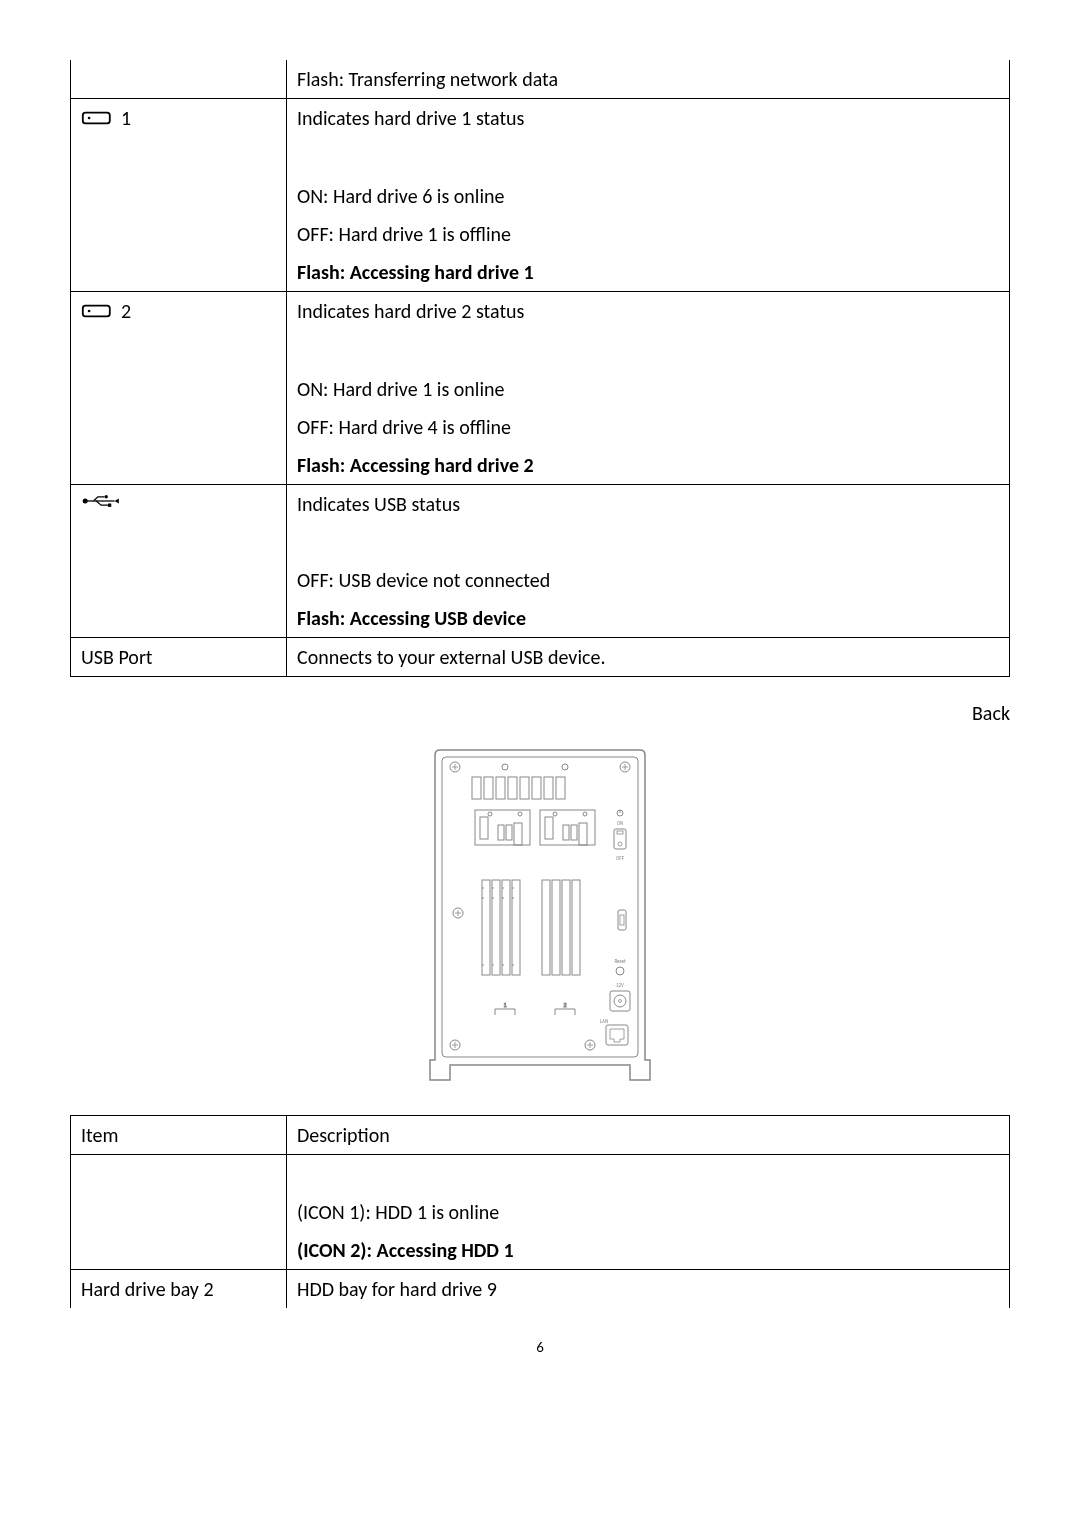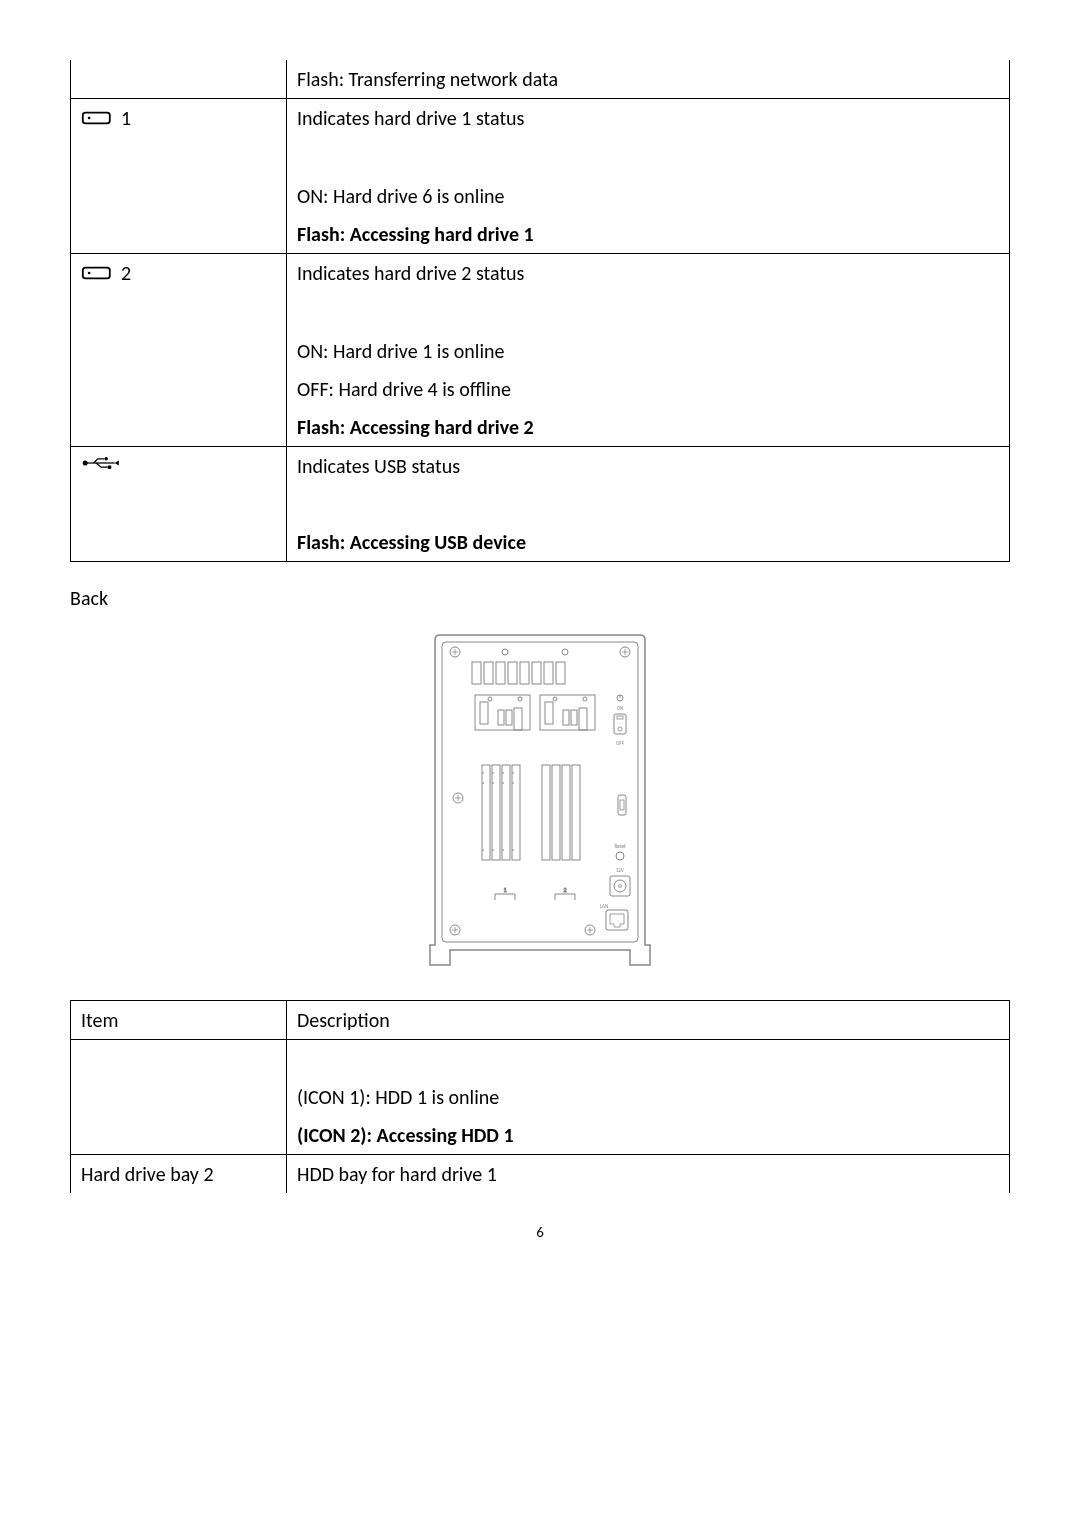--- a/index.html
+++ b/index.html
@@ -35,20 +35,21 @@
       width: 36px;
       height: 18px;
     }
     .usb-svg {
       width: 42px;
       height: 20px;
     }
     .section-heading {
       font-size: 20px;
       margin: 24px 0 20px 0;
+      text-align: right;
     }
     .diagram-container {
       display: flex;
       justify-content: center;
       margin: 20px 0 30px 0;
     }
     .diagram-svg {
       width: 240px;
       height: 340px;
     }
@@ -90,20 +91,24 @@
     </td>
     <td>Indicates hard drive 1 status</td>
   </tr>
   <tr class="no-top-border no-bottom-border">
     <td class="icon-cell"></td>
     <td style="border-top:none">&nbsp;</td>
   </tr>
   <tr class="no-top-border no-bottom-border">
     <td class="icon-cell"></td>
     <td>ON: Hard drive 6 is online</td>
+  </tr>
+  <tr class="no-top-border no-bottom-border">
+    <td class="icon-cell"></td>
+    <td>OFF: Hard drive 1 is offline</td>
   </tr>
   <tr class="no-top-border">
     <td class="icon-cell has-bottom-border"></td>
     <td class="has-bottom-border">Flash: Accessing hard drive 1</td>
   </tr>
   <tr class="no-bottom-border">
     <td class="icon-cell">
       <span class="hdd-icon">
         <svg class="hdd-svg" viewBox="0 0 40 20">
           <rect x="2" y="4" width="30" height="12" rx="3" fill="none" stroke="#000" stroke-width="2"></rect>
@@ -141,23 +146,31 @@
         <path d="M18 10 L24 15 L32 15" stroke="#000" stroke-width="1.5" fill="none"></path>
         <rect x="32" y="13" width="4" height="4" fill="#000"></rect>
       </svg>
     </td>
     <td>Indicates USB status</td>
   </tr>
   <tr class="no-top-border no-bottom-border">
     <td class="icon-cell"></td>
     <td>&nbsp;</td>
   </tr>
+  <tr class="no-top-border no-bottom-border">
+    <td class="icon-cell"></td>
+    <td>OFF: USB device not connected</td>
+  </tr>
   <tr class="no-top-border">
     <td class="icon-cell has-bottom-border"></td>
     <td class="has-bottom-border">Flash: Accessing USB device</td>
+  </tr>
+  <tr>
+    <td class="icon-cell">USB Port</td>
+    <td>Connects to your external USB device.</td>
   </tr>
 </tbody>
   </table>
 
 <div class="section-heading">Back</div>
 
 <div class="diagram-container">
   <svg class="diagram-svg" viewBox="0 0 240 340">
 
     <path d="M 15 10 Q 15 5 20 5 L 220 5 Q 225 5 225 10 L 225 315 L 230 315 L 230 335 L 210 335 L 210 320 L 30 320 L 30 335 L 10 335 L 10 315 L 15 315 Z" fill="none" stroke="#888" stroke-width="1.5"></path>
@@ -275,18 +288,18 @@
   <tr class="no-top-border no-bottom-border">
     <td class="icon-cell"></td>
     <td>(ICON 1): HDD 1 is online</td>
   </tr>
   <tr class="no-top-border">
     <td class="icon-cell has-bottom-border"></td>
     <td class="has-bottom-border">(ICON 2): Accessing HDD 1</td>
   </tr>
   <tr class="no-bottom-border">
     <td class="icon-cell">Hard drive bay 2</td>
-    <td>HDD bay for hard drive 1</td>
+    <td>HDD bay for hard drive 9</td>
   </tr>
 </tbody>
   </table>
 
 <div class="page-number">6</div>
 
 </body></html>

